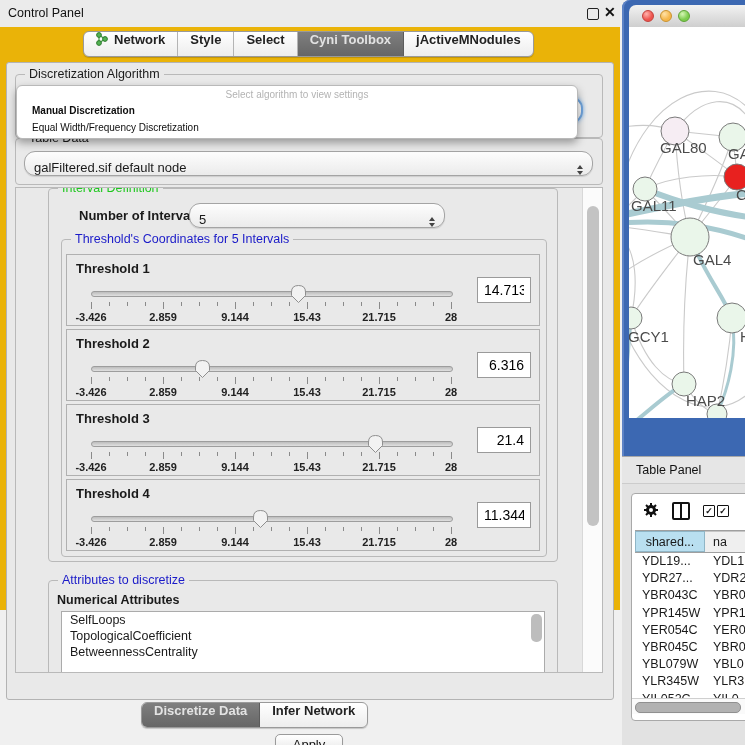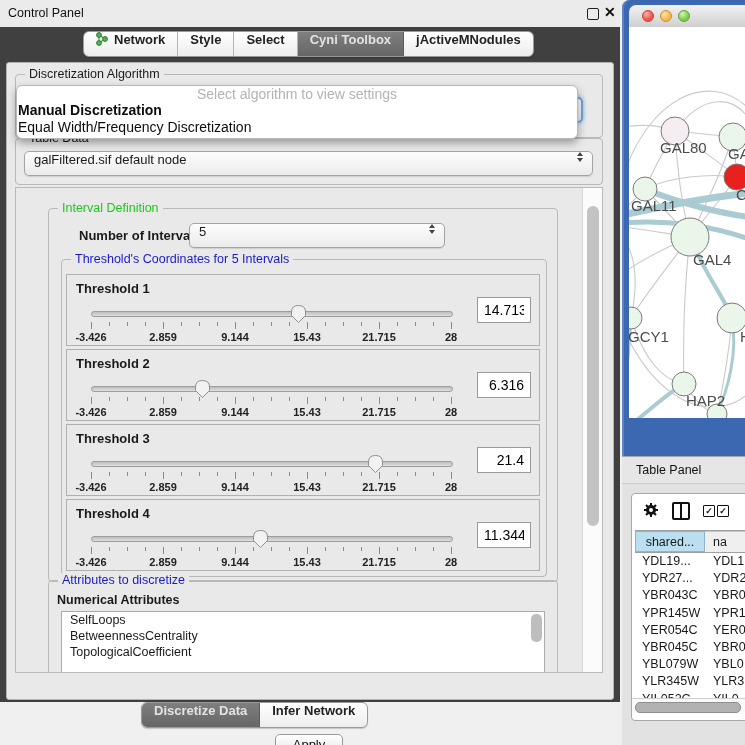--- a/index.html
+++ b/index.html
@@ -1,20 +1,20 @@
 <!DOCTYPE html>
 <html><head>
 <meta charset="utf-8">
 <style>
   html,body{margin:0;padding:0;background:#f0f0f0;}
   #screen{position:relative;width:745px;height:745px;overflow:hidden;
     font-family:"Liberation Sans",sans-serif;color:#1a1a1a;background:#f0f0f0;}
 
   
-  #control-panel{position:absolute;left:0;top:0;width:620px;height:702px;background:#404040;}
+  #control-panel{position:absolute;left:0;top:0;width:620px;height:610px;background:#eab308;}
   .cp-titlebar{position:absolute;left:0;top:0;width:620px;height:27px;background:#ebebeb;}
   .cp-title{position:absolute;left:8px;top:6px;font-size:12.5px;color:#111;}
   .float-icon{position:absolute;left:587px;top:8px;width:10px;height:10px;border:1.6px solid #222;border-radius:2px;background:transparent;}
   .close-icon{position:absolute;left:604px;top:4px;font-size:14px;font-weight:bold;color:#111;}
 
   
   .seg{position:absolute;display:flex;height:24px;border:1px solid #9a9a9a;border-radius:6px;
     background:linear-gradient(#ffffff,#ededed);box-shadow:0 1px 1px rgba(0,0,0,.18);overflow:hidden;
     font-size:13px;font-weight:bold;color:#222;}
   .seg .sgi{display:flex;align-items:flex-start;padding:0 12px;border-right:1px solid #b4b4b4;white-space:nowrap;}
@@ -28,46 +28,46 @@
   
   #content{position:absolute;left:6px;top:62px;width:606px;height:636px;background:#e9e9e9;
     border:1px solid #b3b3b3;border-radius:3px;}
 
   .group{position:absolute;border:1px solid #b9b9b9;border-radius:4px;}
   .gtitle{position:absolute;top:-8px;left:9px;background:#e9e9e9;padding:0 4px;font-size:12.5px;white-space:nowrap;}
   .gtitle.green{color:#1ec71e;}
   .gtitle.blue{color:#1a1ac8;}
 
   
-  .combo{position:absolute;display:flex;align-items:flex-start;border:1px solid #a4a4a4;border-radius:5px;
+  .combo{position:absolute;display:flex;align-items:flex-end;border:1px solid #a4a4a4;border-radius:11px;
     background:linear-gradient(#fdfdfd,#ebebeb);box-shadow:0 1px 1px rgba(0,0,0,.12);
     font-size:13px;padding:0 9px;box-sizing:border-box;}
   .stepper{margin-left:auto;display:flex;flex-direction:column;align-items:center;}
   .tri-up{width:0;height:0;border-left:3.5px solid transparent;border-right:3.5px solid transparent;border-bottom:4.5px solid #444;margin-bottom:2px;}
   .tri-dn{width:0;height:0;border-left:3.5px solid transparent;border-right:3.5px solid transparent;border-top:4.5px solid #444;}
 
   
   #algo-group{left:8px;top:11px;width:586px;height:62px;}
   #algo-combo{left:16px;top:34px;width:560px;height:26px;border:2px solid #6ea3dc;box-shadow:0 0 4px #76aee6;z-index:1;}
   #algo-popup{position:absolute;left:9px;top:22px;width:560px;height:52px;background:#fff;
-    border:1px solid #b9b9b9;border-radius:6px;box-shadow:0 4px 9px rgba(0,0,0,.35);z-index:2;font-size:14px;}
+    border:1px solid #b9b9b9;border-radius:6px;box-shadow:0 4px 9px rgba(0,0,0,.35);z-index:2;font-size:10px;}
   .popup-placeholder{height:16px;line-height:17px;text-align:center;color:#b3b3b3;}
-  .popup-opt{height:17px;line-height:17px;padding-left:1px;color:#0d0d0d;}
+  .popup-opt{height:17px;line-height:17px;padding-left:15px;color:#0d0d0d;}
   .popup-opt.bold{font-weight:bold;}
 
   #tabledata-group{left:8px;top:75px;width:586px;height:45px;}
   #tabledata-combo{left:8px;top:12px;width:569px;height:25px;}
 
   
   #scrollpane{position:absolute;left:8px;top:124px;width:586px;height:484px;border:1px solid #b9b9b9;
     background:#e9e9e9;overflow:hidden;}
   .vtrack{position:absolute;right:0;top:0;width:19px;height:100%;background:#fbfbfb;border-left:1px solid #d8d8d8;}
   .vthumb{position:absolute;right:3px;top:18px;width:12px;height:320px;border-radius:6px;background:#c3c3c3;}
 
-  #interval-group{left:32px;top:20px;width:508px;height:372px;}
+  #interval-group{left:32px;top:0;width:508px;height:372px;}
   .noi-label{position:absolute;left:30px;top:19px;font-size:13px;font-weight:bold;}
   #noi-combo{left:140px;top:14px;width:256px;height:25px;}
 
   #thresholds-group{left:12px;top:50px;width:484px;height:316px;}
 
   .th-box{position:absolute;left:4px;width:474px;height:72px;border:1px solid #b0b0b0;background:#e9e9e9;box-sizing:border-box;}
   .th-label{position:absolute;left:9px;top:6px;font-size:13px;font-weight:bold;}
   .slider{position:absolute;left:24px;top:28px;width:360px;height:42px;}
   .track{position:absolute;left:0;top:8px;width:100%;height:4px;border:1px solid #9d9d9d;border-radius:3px;
     background:linear-gradient(#bdbdbd,#e0e0e0);}
@@ -381,22 +381,22 @@
               </div>
           </div>
         </div>
 
         <div class="group" id="attr-group">
           <span class="gtitle blue">Attributes to discretize</span>
           <span class="attr-heading">Numerical Attributes</span>
           <div class="attr-list">
             <div id="attr-items">
                 <div class="attr-item">SelfLoops</div>
+                <div class="attr-item">TopologicalCoefficient</div>
                 <div class="attr-item">BetweennessCentrality</div>
-                <div class="attr-item">TopologicalCoefficient</div>
               </div>
             <div class="attr-vthumb"></div>
           </div>
         </div>
 
         <div class="vtrack">
           <div class="vthumb"></div>
         </div>
       </div>
 

